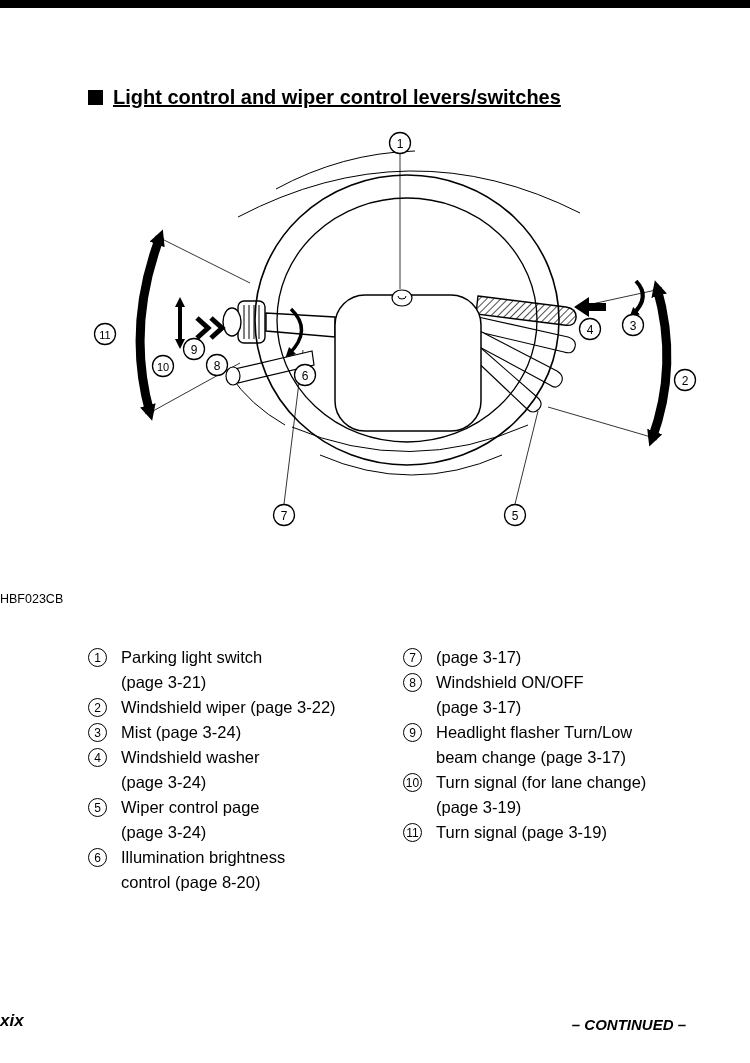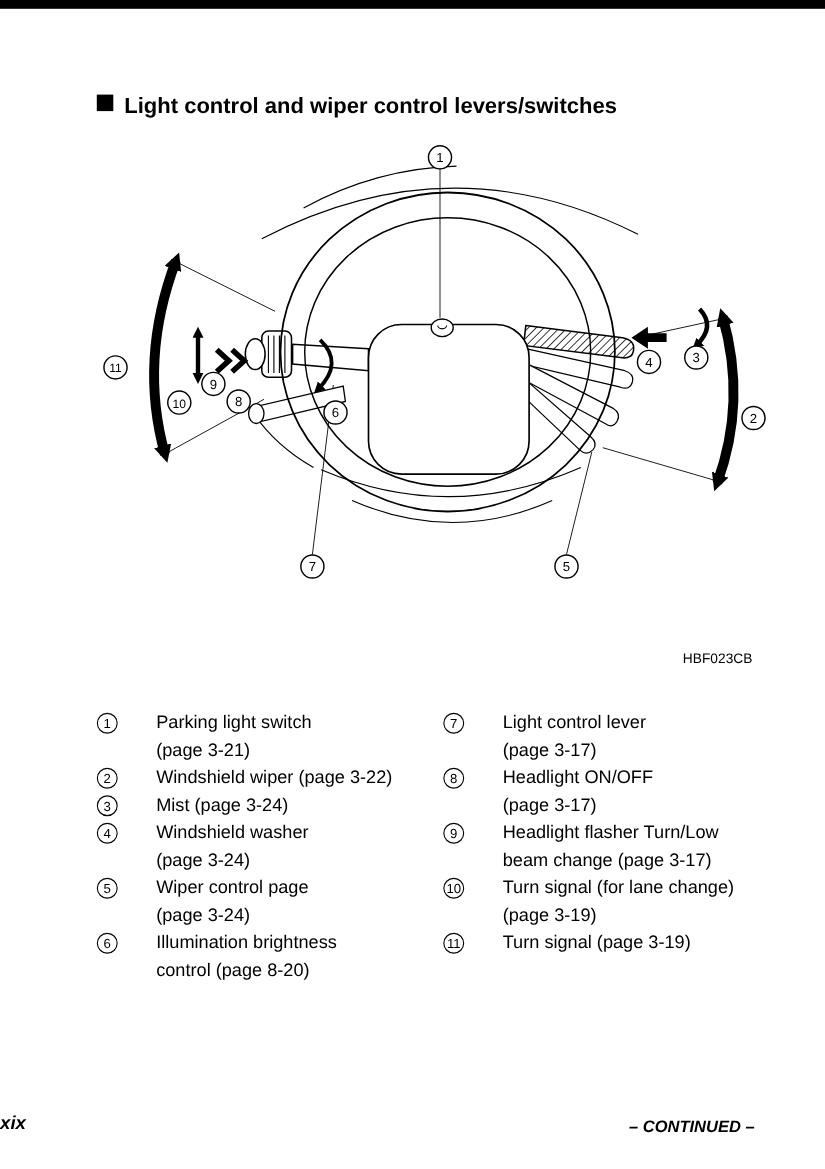--- a/index.html
+++ b/index.html
@@ -2,37 +2,37 @@
 <html><head>
 <meta charset="utf-8">
 <style>
   html,body{margin:0;padding:0;}
   body{
     width:750px;height:1063px;position:relative;background:#ffffff;color:#000;
     font-family:"Liberation Sans",sans-serif;overflow:hidden;
   }
   .top-edge{position:absolute;top:0;left:0;width:750px;height:8px;background:#000;}
   .heading{
-    position:absolute;top:86px;left:88px;display:flex;gap:10px;
-    font-weight:bold;font-size:20px;white-space:nowrap;
+    position:absolute;top:86px;left:88px;display:flex;align-items:center;gap:10px;
+    font-weight:bold;font-size:20px;white-space:nowrap;text-decoration:underline;
   }
   .heading .sq{width:15px;height:15px;background:#000;flex:none;}
   .figure{position:absolute;top:125px;left:80px;width:620px;height:430px;}
-  .figcode{position:absolute;top:592px;left:0;width:668px;text-align:right;font-size:12.5px;padding-left:16px;}
+  .figcode{position:absolute;top:592px;left:0;width:668px;text-align:left;font-size:12.5px;}
   .legend{position:absolute;top:645px;left:0;width:750px;font-size:16.5px;line-height:25px;}
   .col{position:absolute;top:0;}
   .col.left{left:88px;width:305px;}
   .col.right{left:403px;width:320px;}
   .legend-item{display:flex;align-items:flex-start;}
   .circle-num{
     flex:none;width:19px;height:19px;margin-top:3px;border:1.4px solid #000;border-radius:50%;
     display:flex;align-items:center;justify-content:center;font-size:12px;line-height:1;
     box-sizing:border-box;background:#fff;
   }
-  .legend-text{margin-left:35px;}
+  .legend-text{margin-left:14px;}
   .footer-continued{position:absolute;top:980px;left:0;width:686px;text-align:right;
     font-weight:bold;font-style:italic;font-size:15px;margin-top:36px;}
   .footer-page{position:absolute;top:1011px;left:0;width:692px;
     font-weight:bold;font-style:italic;font-size:17px;}
   svg text{font-family:"Liberation Sans",sans-serif;}
 </style>
 </head>
 <body>
 
 <div class="top-edge"></div>
@@ -227,28 +227,27 @@
         <div class="legend-text">
           <div>Illumination brightness</div>
           <div>control (page 8-20)</div>
         </div>
       </div>
     </div>
   <div class="col right" id="legend-right">
       <div class="legend-item">
         <span class="circle-num">7</span>
         <div class="legend-text">
-          <div>Light control lever</div>
           <div>(page 3-17)</div>
         </div>
       </div>
       <div class="legend-item">
         <span class="circle-num">8</span>
         <div class="legend-text">
-          <div>Headlight ON/OFF</div>
+          <div>Windshield ON/OFF</div>
           <div>(page 3-17)</div>
         </div>
       </div>
       <div class="legend-item">
         <span class="circle-num">9</span>
         <div class="legend-text">
           <div>Headlight flasher Turn/Low</div>
           <div>beam change (page 3-17)</div>
         </div>
       </div>

